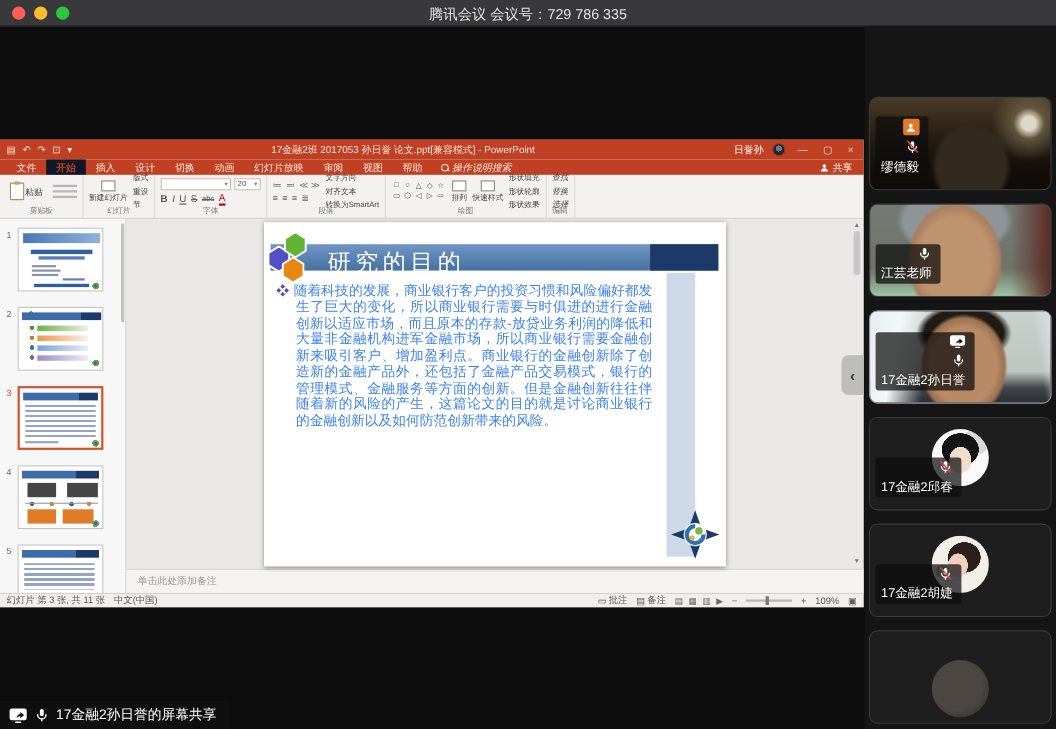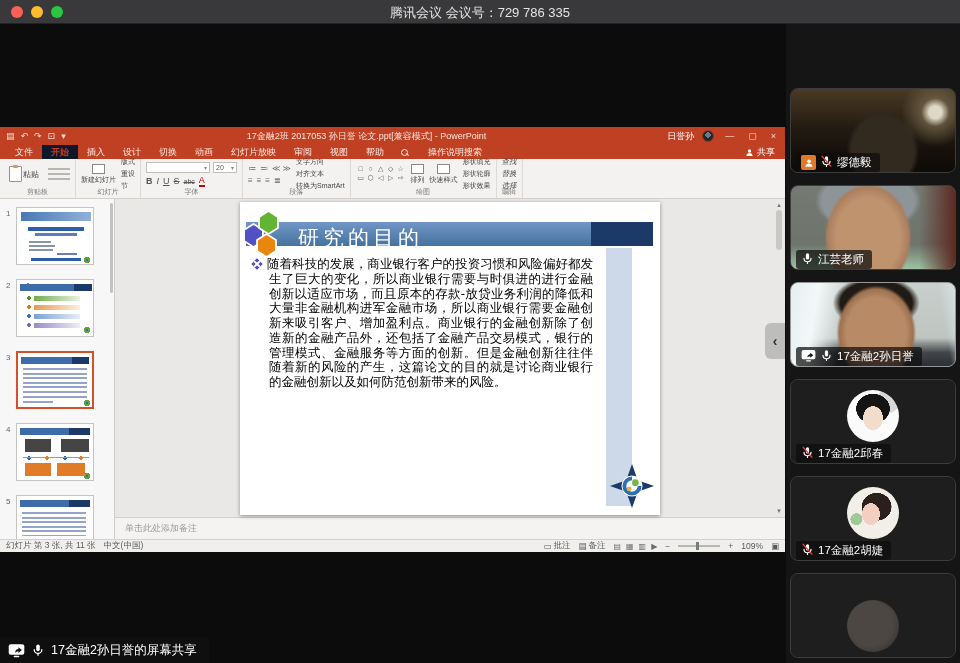--- a/index.html
+++ b/index.html
@@ -20,21 +20,21 @@
   .qat { display:flex; gap:6px; font-size:9px; color:#f6dcd2; }
   .qat span { cursor:default; }
   .ptext { flex:1; text-align:center; font-size:9px; color:#f8e3db; white-space:nowrap; overflow:hidden; }
   .pright { display:flex; align-items:center; gap:8px; font-size:9px; color:#fff; }
   .pavatar { width:12px; height:12px; border-radius:50%; background:radial-gradient(circle at 50% 40%,#6c7a8a 0 35%,#23252d 36%); border:1px solid #8a3a24; }
   .winbtn { font-size:9px; color:#f3d9d0; padding:0 3px; }
 
   .ptabs { height:14px; background:#bf4023; display:flex; align-items:stretch; padding-left:6px; font-size:9px; color:#fde9e1; }
   .ptab { padding:1px 9px 0; display:flex; align-items:center; }
   .ptab.active { background:#0f172a; color:#bf4023; font-weight:bold; }
-  .searchtab { display:flex; align-items:center; gap:20px; padding:0 8px; color:#fde9e1; }
+  .searchtab { display:flex; align-items:center; gap:3px; padding:0 8px; color:#fde9e1;font-style:italic; }
   .mag { position:relative; width:7px; height:7px; }
   .mag::before { content:""; position:absolute; left:0; top:0; width:5px; height:5px; border:1px solid #fde9e1; border-radius:50%; }
   .mag::after { content:""; position:absolute; left:5px; top:5px; width:3px; height:1px; background:#fde9e1; transform:rotate(45deg); }
   .sharebtn { margin-left:auto; display:flex; align-items:center; gap:3px; padding:0 10px; color:#fff; }
 
   
   .ribbon { height:40px; background:#f3f2f1; border-bottom:1px solid #d4d1cd; display:flex; }
   .rgroup { position:relative; border-right:1px solid #ddd9d5; padding:2px 5px 11px; display:flex; gap:5px; }
   .glabel { position:absolute; bottom:1px; left:0; right:0; text-align:center; font-size:7px; color:#7a7a78; }
   .pastebtn { display:flex; flex-direction:row; align-items:center; gap:1px; padding:1px 4px; }
@@ -132,21 +132,21 @@
   .bdark { position:absolute; right:0; top:0; width:62px; height:24px; background:#1b3a68; }
   .strip { position:absolute; left:366px; top:46px; width:26px; height:258px; background:#cdd8e8; }
   .hexgroup { position:absolute; left:2px; top:8px; width:54px; height:50px; }
   .hexw { position:absolute; clip-path:polygon(50% 0,95% 26%,95% 74%,50% 100%,5% 74%,5% 26%); background:#fff; }
   .hex { position:absolute; left:2px; top:2px; right:2px; bottom:2px; clip-path:polygon(50% 0,95% 26%,95% 74%,50% 100%,5% 74%,5% 26%); }
   .hx1 { left:0; top:13px; width:23px; height:25px; z-index:1; }
   .hx2 { left:15px; top:0; width:23px; height:25px; z-index:2; }
   .hx3 { left:13px; top:23px; width:23px; height:25px; z-index:3; }
   .c-indigo{ background:#5150c4; } .c-green{ background:#62b532; } .c-orange{ background:#e8860e; }
   .stitle { position:absolute; left:58px; top:22px; font-family:Liberation Mono, monospace; font-size:21px; letter-spacing:4px; color:#fff; z-index:4; }
-  .sbody { position:absolute; left:13px; top:55px; width:340px; font-family:"DejaVu Serif","Liberation Serif",serif; font-size:12.5px; line-height:1.18; color:#000000; text-align:justify; text-indent:-16px; padding-left:16px; }
+  .sbody { position:absolute; left:13px; top:55px; width:340px; font-family:"DejaVu Serif","Liberation Serif",serif; font-size:12.5px; line-height:1.18; color:#3b82f6; text-align:justify; text-indent:-16px; padding-left:16px; }
   .dbullet { display:inline-block; width:8px; height:8px; margin-right:6px; transform:rotate(45deg); background:
     linear-gradient(#fff,#fff) center/2px 100% no-repeat,
     linear-gradient(#fff,#fff) center/100% 2px no-repeat, #4f46b8; }
   .slogo { position:absolute; left:369px; top:261px; width:46px; height:46px; }
 
   .notes { height:22px; background:#f4f3f1; border-top:1px solid #d4d1cd; font-size:9px; color:#9a9a98; display:flex; align-items:center; padding:0 10px; }
 
   
   .sbar { height:13px; background:#f0efed; border-top:1px solid #d4d1cd; display:flex; align-items:center; font-size:8.5px; color:#5a5a58; padding:0 6px; gap:8px; }
   .sspace { flex:1; }
@@ -184,21 +184,21 @@
   .circavatar { position:absolute; left:50%; top:10px; transform:translateX(-50%); width:52px; height:52px; border-radius:50%; }
   .av4 { background:
     radial-gradient(ellipse 10px 12px at 50% 54%, #f2ddcc 0 98%, transparent 100%),
     radial-gradient(ellipse 17px 15px at 50% 36%, #141414 0 98%, transparent 100%),
     radial-gradient(circle at 78% 22%, #d8d8d8 0 20%, transparent 21%), #fafafa; }
   .av5 { background:
     radial-gradient(ellipse 9px 11px at 46% 52%, #f2cfc0 0 98%, transparent 100%),
     radial-gradient(ellipse 15px 14px at 57% 38%, #2a1f1a 0 98%, transparent 100%),
     radial-gradient(circle 6px at 18% 62%, #9fc99a 0 98%, transparent 100%), #f2efe8; }
   .av6 { background:radial-gradient(circle at 45% 45%, #57514c 0 55%, #2e2b29 100%); opacity:.8; }
-  .nametag { position:absolute; left:5px; bottom:0; display:flex; align-items:flex-start; gap:4px; background:rgba(12,12,12,.72); border-radius:3px; padding:2px 8px 2px 5px; color:#fff; font-size:11.5px; white-space:nowrap; }
+  .nametag { position:absolute; left:5px; bottom:11px; display:flex; align-items:flex-end; gap:4px; background:rgba(12,12,12,.72); border-radius:3px; padding:2px 8px 2px 5px; color:#fff; font-size:11.5px; white-space:nowrap;flex-direction:column; }
   .badge { width:15px; height:15px; border-radius:2px; background:#e07a28; display:flex; align-items:center; justify-content:center; }
   .icw { display:flex; align-items:center; }
 
   
   .overlay { position:absolute; left:0; top:637px; height:26px; display:inline-flex; align-items:center; gap:6px; padding:0 12px 0 8px; background:rgba(16,16,16,.93); color:#fff; font-size:12.5px; border-radius:0 4px 0 0; z-index:5; }
 </style>
 </head>
 <body>
 
 <div class="stage">

